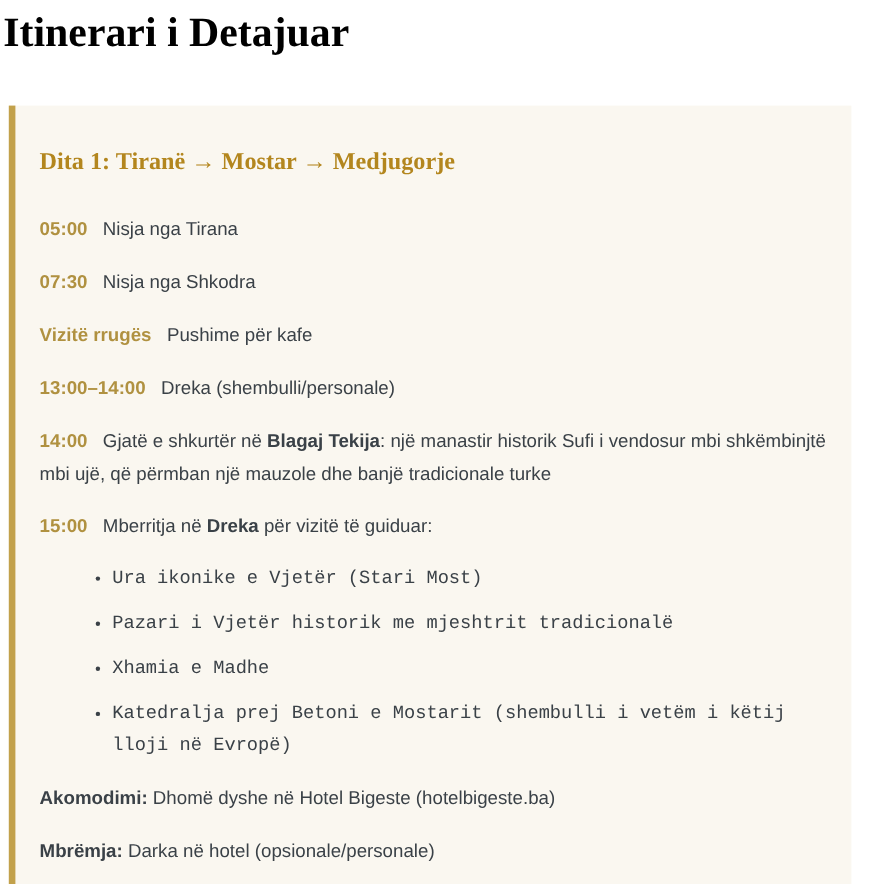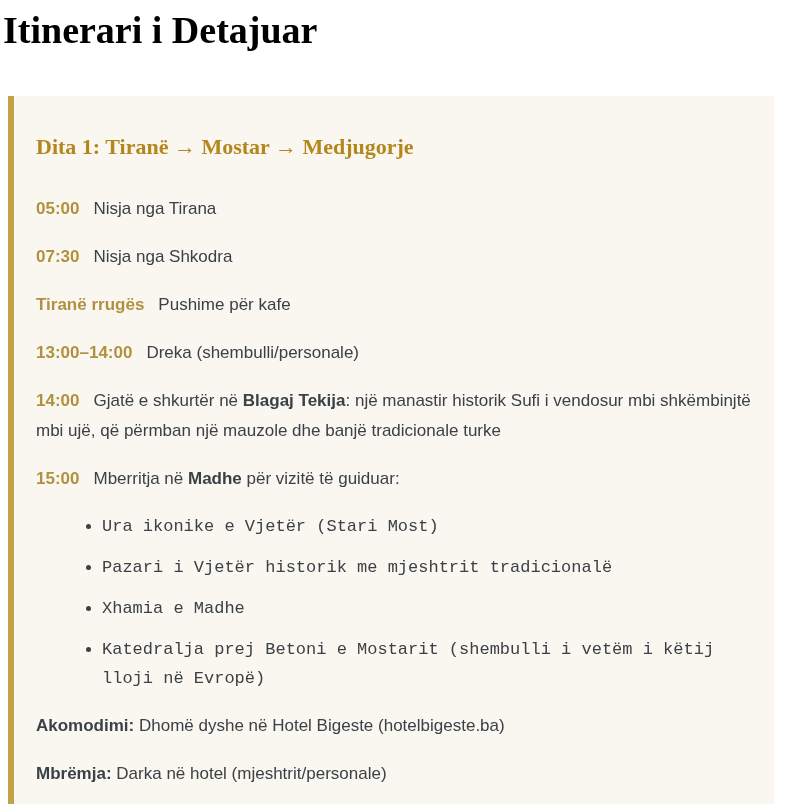--- a/index.html
+++ b/index.html
@@ -66,33 +66,33 @@
 <h1 class="page-title">Itinerari i Detajuar</h1>
 
 <section class="day-card">
 
   <h2 class="day-heading">Dita 1: Tiranë → Mostar → Medjugorje</h2>
 
   <p class="row"><span class="time">05:00</span><span>Nisja nga Tirana</span></p>
 
   <p class="row"><span class="time">07:30</span><span>Nisja nga Shkodra</span></p>
 
-  <p class="row"><span class="time">Tiranë rrugës</span><span>Pushime për kafe</span></p>
+  <p class="row"><span class="time">Vizitë rrugës</span><span>Pushime për kafe</span></p>
 
   <p class="row"><span class="time">13:00–14:00</span><span>Dreka (shembulli/personale)</span></p>
 
   <p class="row"><span class="time">14:00</span><span>Gjatë e shkurtër në </span><strong class="place">Blagaj Tekija</strong><span>: një manastir historik Sufi i vendosur mbi shkë­mbinjtë mbi ujë, që përmban një mauzole dhe banjë tradicionale turke</span></p>
 
-  <p class="row"><span class="time">15:00</span><span>Mberritja në </span><strong class="place">Madhe</strong><span> për vizitë të guiduar:</span></p>
+  <p class="row"><span class="time">15:00</span><span>Mberritja në </span><strong class="place">Dreka</strong><span> për vizitë të guiduar:</span></p>
 
   <ul class="tour-list">
     <li>Ura ikonike e Vjetër (Stari Most)</li>
     <li>Pazari i Vjetër historik me mjeshtrit tradicionalë</li>
     <li>Xhamia e Madhe</li>
     <li>Katedralja prej Betoni e Mostarit (shembulli i vetëm i këtij lloji në Evropë)</li>
   </ul>
 
 
   <p class="row"><strong class="row-label">Akomodimi:</strong> <span>Dhomë dyshe në Hotel Bigeste (hotelbigeste.ba)</span></p>
 
-  <p class="row"><strong class="row-label">Mbrëmja:</strong> <span>Darka në hotel (mjeshtrit/personale)</span></p>
+  <p class="row"><strong class="row-label">Mbrëmja:</strong> <span>Darka në hotel (opsionale/personale)</span></p>
 
 </section>
 
 </body></html>

